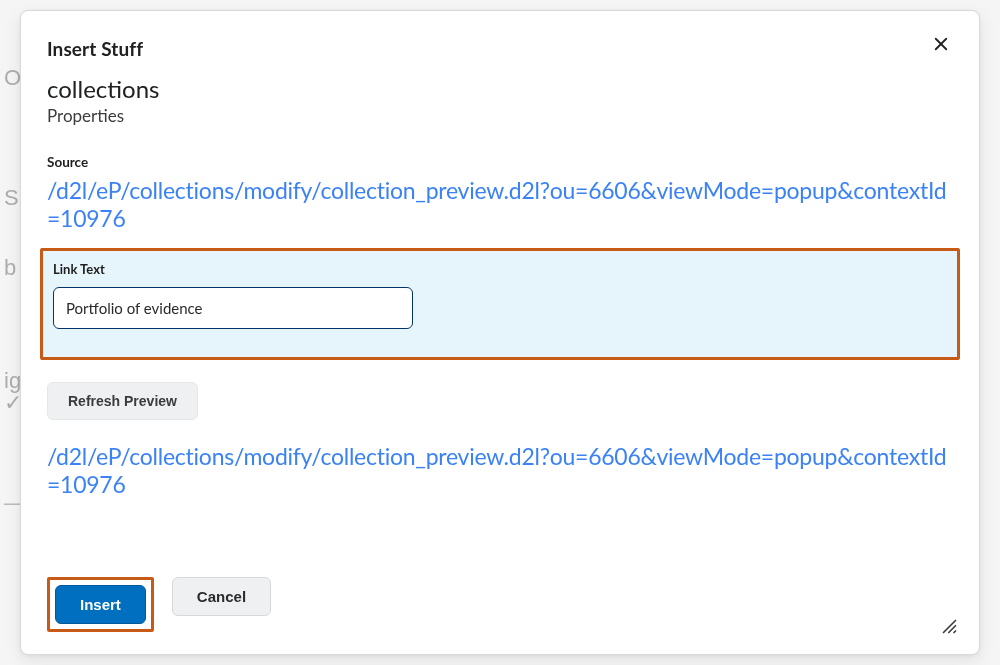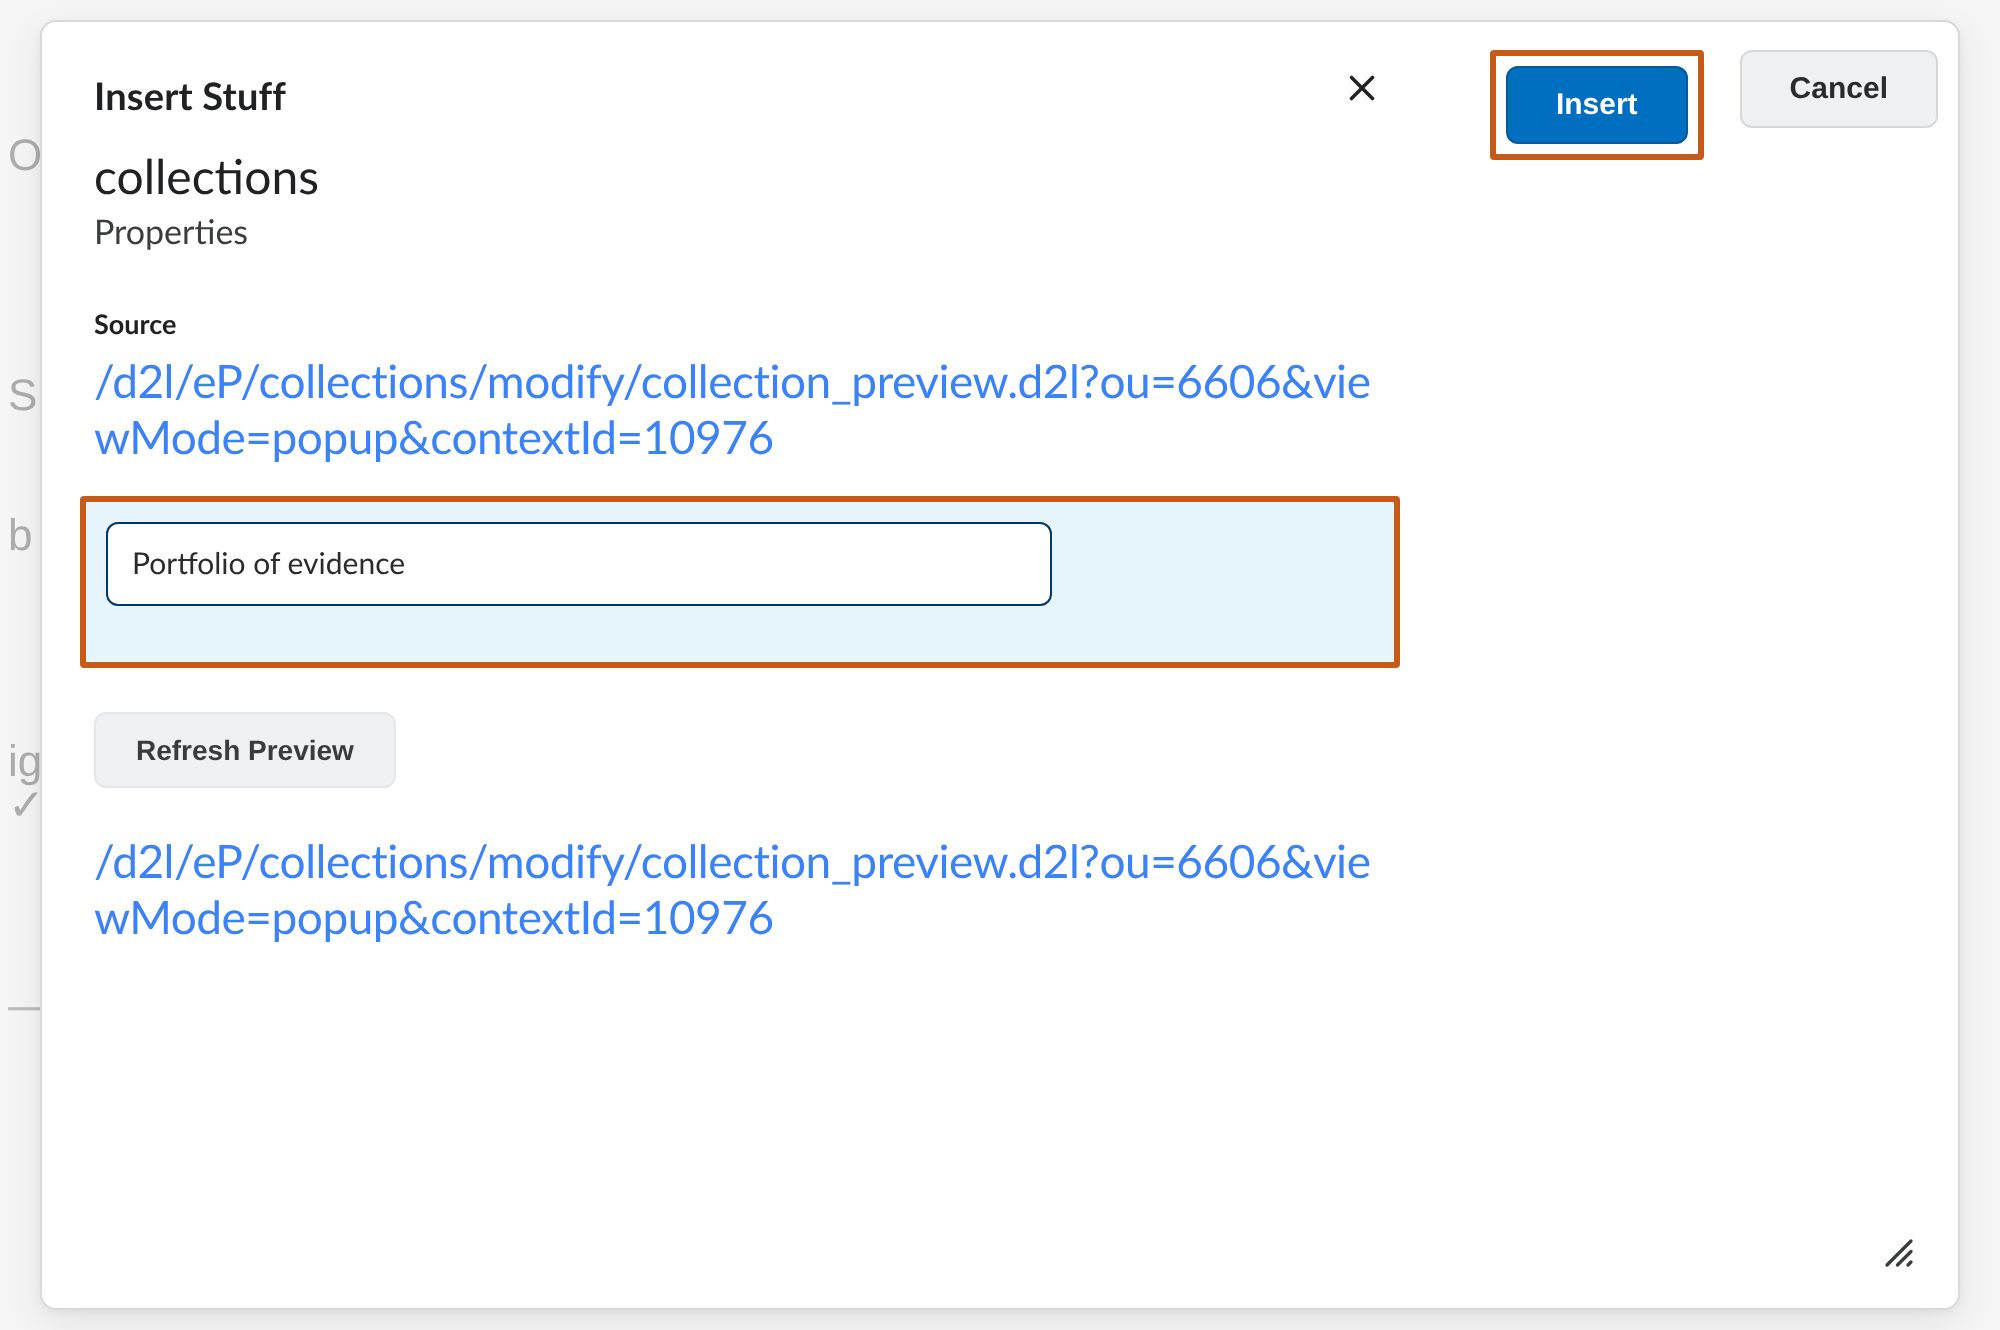--- a/index.html
+++ b/index.html
@@ -34,21 +34,21 @@
     left: 20px;
     top: 10px;
     width: 960px;
     height: 645px;
     background: #ffffff;
     border: 1px solid #d8d9db;
     border-radius: 8px;
     box-shadow: 0 1px 4px rgba(0,0,0,0.05), 0 6px 18px rgba(0,0,0,0.08);
     box-sizing: border-box;
     display: flex;
-    flex-direction: row;
+    flex-direction: column;
   }
   .modal-body {
     flex: 1 1 auto;
     padding: 24px 26px 8px 26px;
     position: relative;
   }
   .close-btn {
     position: absolute;
     top: 20px;
     right: 24px;
@@ -103,21 +103,21 @@
   .linktext-highlight {
     margin: 8px -7px 22px -7px;
     padding: 10px 10px 28px 10px;
     background: #e6f4fb;
     border: 3px solid #c85a17;
     border-radius: 2px;
   }
   .linktext-highlight .field-label { margin-bottom: 10px; font-size: 13px; }
   .lt-input {
     box-sizing: border-box;
-    width: 473px;
+    width: 360px;
     height: 42px;
     border: 1.5px solid #00366a;
     border-radius: 6px;
     padding: 8px 12px;
     font-size: 15px;
     color: #2b2b2b;
     background: #ffffff;
     outline: none;
     font-family: inherit;
   }
@@ -197,20 +197,21 @@
     </button>
 
     <div class="title">Insert Stuff</div>
     <div class="subtitle">collections</div>
     <div class="subtitle2">Properties</div>
 
     <div class="field-label">Source</div>
     <a href="#" class="src-link">/d2l/eP/collections/modify/collection_preview.d2l?ou=6606&amp;viewMode=popup&amp;contextId=10976</a>
 
     <div class="linktext-highlight">
+      <div class="field-label">Link Text</div>
       <input type="text" class="lt-input" value="Portfolio of evidence" style="">
     </div>
 
     <button class="refresh-btn">Refresh Preview</button>
 
     <a href="#" class="src-link src-link2">/d2l/eP/collections/modify/collection_preview.d2l?ou=6606&amp;viewMode=popup&amp;contextId=10976</a>
 
   </div>
 
   <div class="footer">

